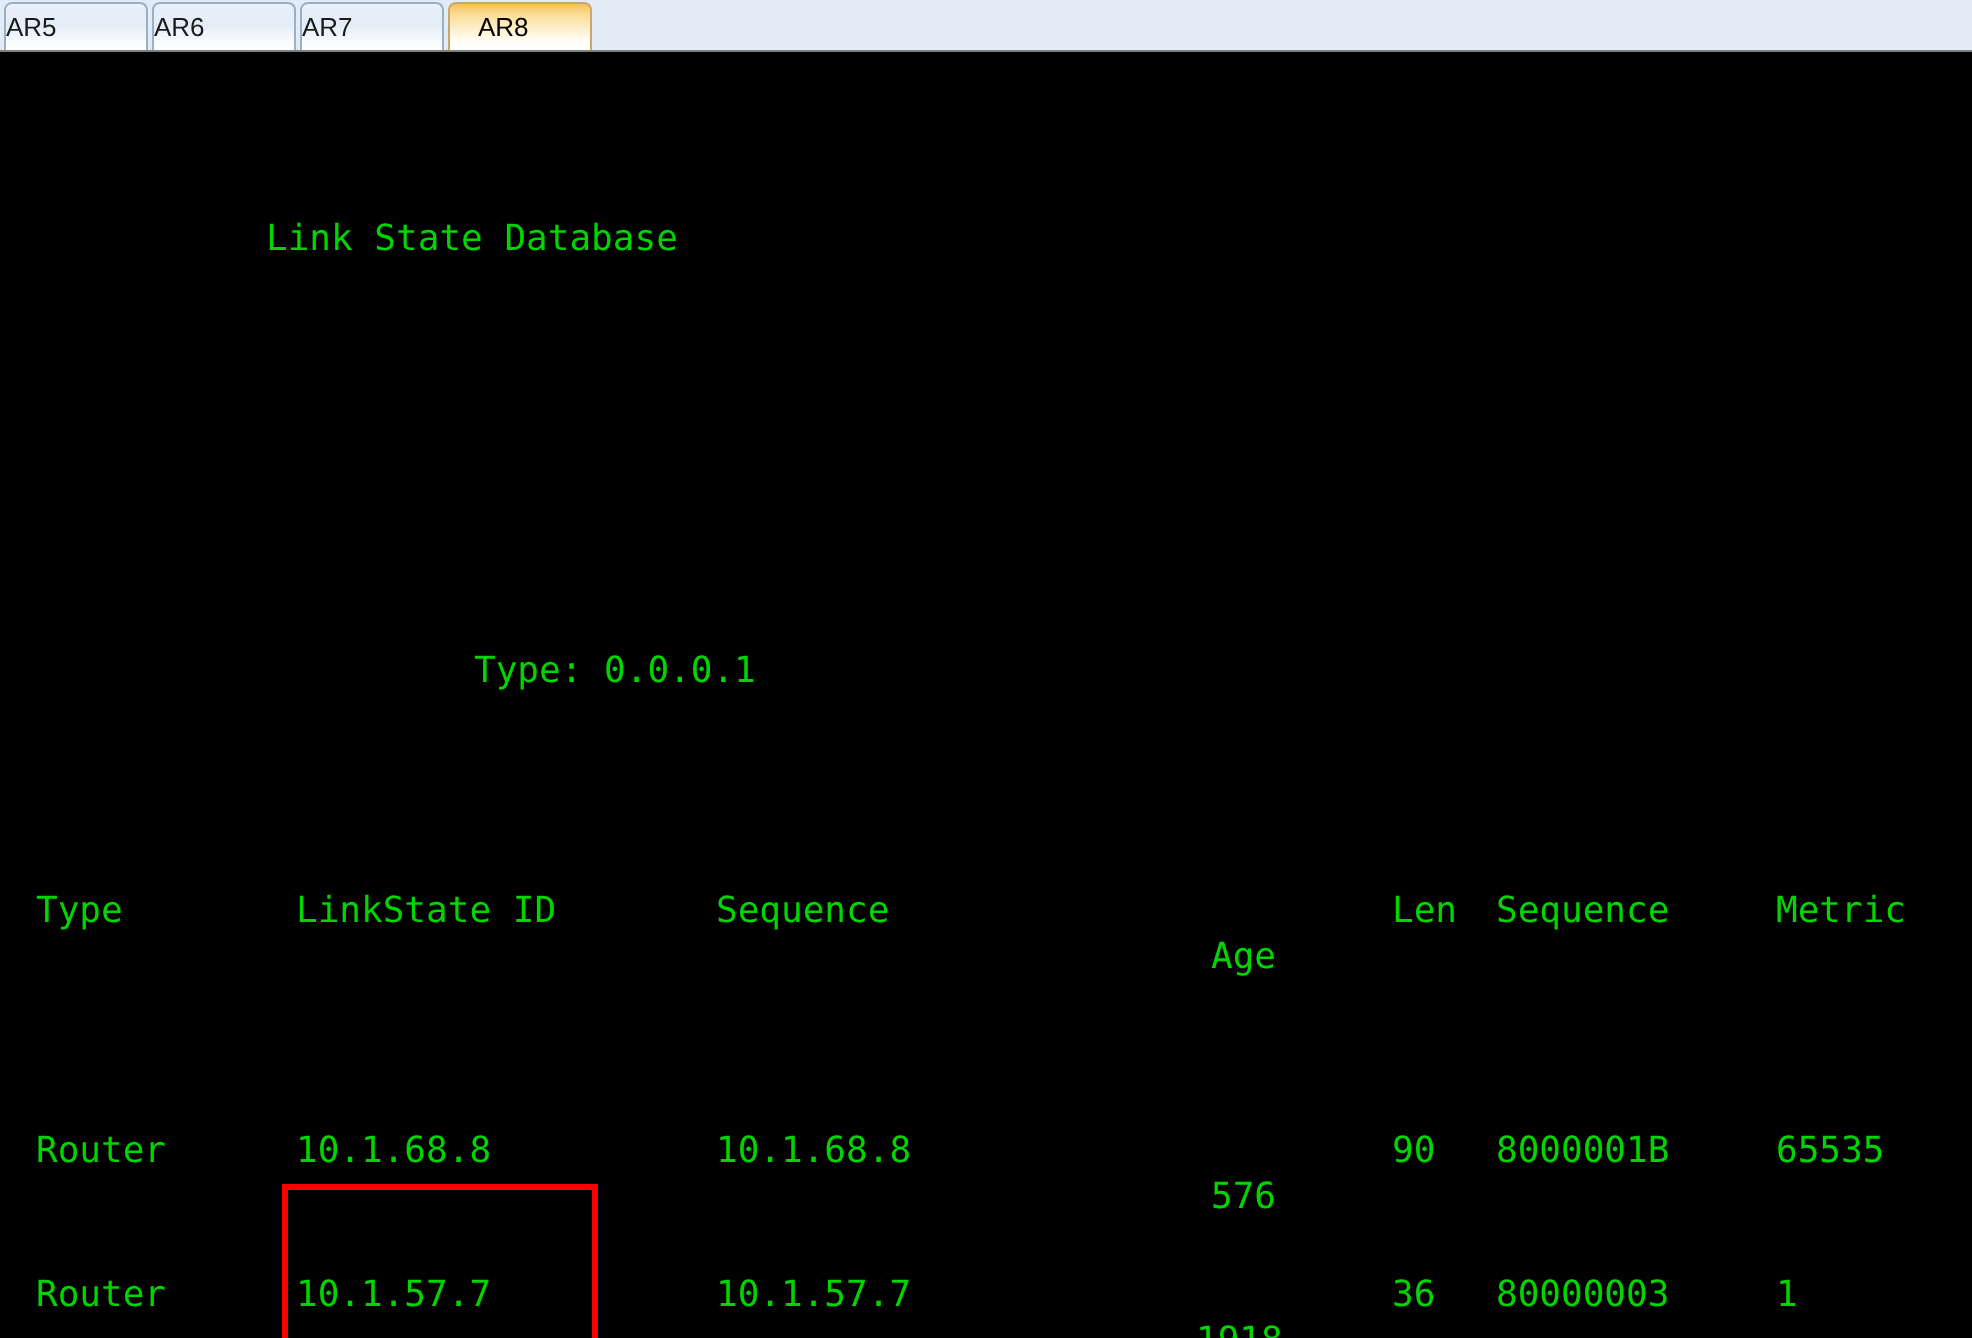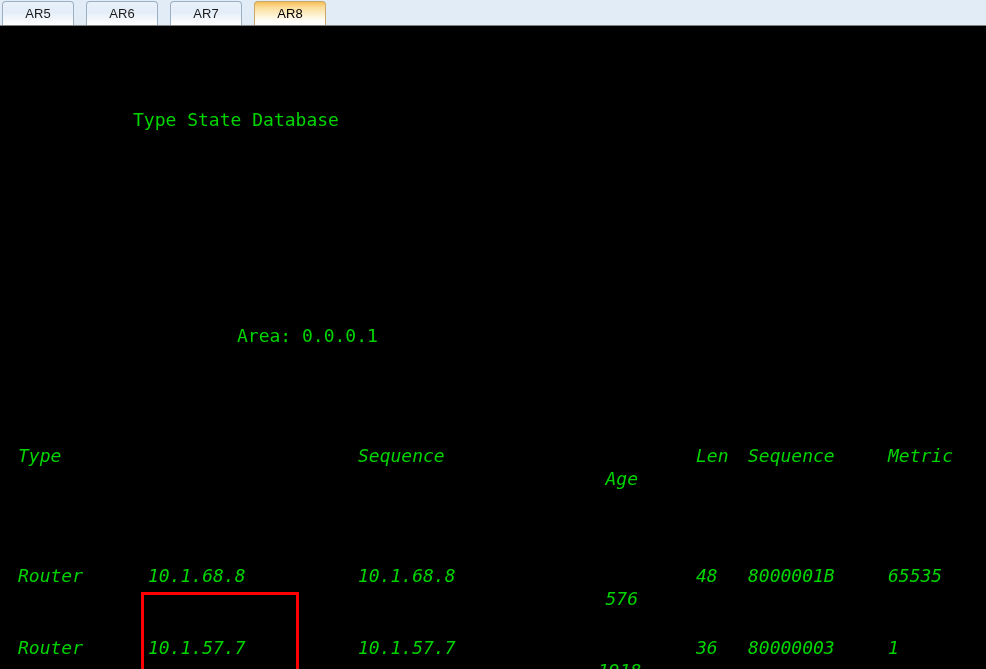--- a/index.html
+++ b/index.html
@@ -31,38 +31,38 @@
     border-bottom: 1px solid #808080;
     display: flex;
     align-items: flex-end;
     padding-left: 2px;
     font-family: "Liberation Sans", sans-serif;
   }
   .tab {
     position: relative;
     width: 72px;
     height: 24px;
-    margin-right: 12px;
+    margin-right: 2px;
     display: flex;
     align-items: center;
-    justify-content: center;
     font-size: 13px;
     color: #1b1b1b;
     border: 1px solid #9cb0c4;
     border-bottom: none;
     border-radius: 4px 4px 0 0;
     background: linear-gradient(to bottom, #e9f1fa 0%, #e3edf8 45%, #f4f8fc 75%, #ffffff 100%);
     cursor: default;
     user-select: none;
   }
   .tab.active {
     background: linear-gradient(to bottom, #f5bf56 0%, #fbdc96 22%, #fdf0cd 55%, #fffdf7 80%, #ffffff 100%);
     border-color: #c9a86a;
     color: #000000;
     z-index: 3;
+    padding-left: 14px;
   }
 
   
   .terminal {
     position: absolute;
     top: 26px; left: 0;
     width: 986px;
     height: 643px;
     background: #000000;
     overflow: hidden;
@@ -75,21 +75,21 @@
     color: #00d500;
     font-family: "DejaVu Sans Mono", "Liberation Mono", monospace;
     font-size: 18px;
     line-height: 24px;
     white-space: pre;
     letter-spacing: 0px;
   }
   .line { height: 24px; position: relative; }
   .pad { height: 24px; }
 
-  .col { position: absolute; top: 0; font-style: italic; }
+  .col { position: absolute; top: 0; }
   .c-type { left: 18px; }
   .c-lsid { left: 148px; }
   .c-adv  { left: 358px; }
   .c-age  { left: 598px; text-align: right; width: 40px; margin-top: 23px; }
   .c-len  { left: 696px; text-align: left; width: 30px; }
   .c-seq  { left: 748px; }
   .c-met  { left: 888px; text-align: left; width: 80px; }
 
   .title-lsdb { position: absolute; left: 133px; top: 0; }
   .title-area { position: absolute; left: 237px; top: 0; }
@@ -125,47 +125,48 @@
     <div class="tab active">
       <span>AR8</span>
     </div>
   </div>
 
   <div class="terminal">
     <div class="term-inner">
 
       
       <div class="line">
-        <span class="title-lsdb">Type State Database</span>
+        <span class="title-lsdb">Link State Database</span>
       </div>
 
       <div class="pad"></div>
 
       
       <div class="line">
-        <span class="title-area">Area: 0.0.0.1</span>
+        <span class="title-area">Type: 0.0.0.1</span>
       </div>
 
       
       <div class="line">
         <span class="col c-type">Type</span>
+        <span class="col c-lsid">LinkState ID</span>
         <span class="col c-adv">Sequence</span>
         <span class="col c-age">Age</span>
         <span class="col c-len">Len</span>
         <span class="col c-seq">Sequence</span>
         <span class="col c-met">Metric</span>
       </div>
 
       
       <div class="line">
         <span class="col c-type">Router</span>
         <span class="col c-lsid">10.1.68.8</span>
         <span class="col c-adv">10.1.68.8</span>
         <span class="col c-age">576</span>
-        <span class="col c-len">48</span>
+        <span class="col c-len">90</span>
         <span class="col c-seq">8000001B</span>
         <span class="col c-met">65535</span>
       </div>
       <div class="line">
         <span class="col c-type">Router</span>
         <span class="col c-lsid">10.1.57.7</span>
         <span class="col c-adv">10.1.57.7</span>
         <span class="col c-age">1918</span>
         <span class="col c-len">36</span>
         <span class="col c-seq">80000003</span>

